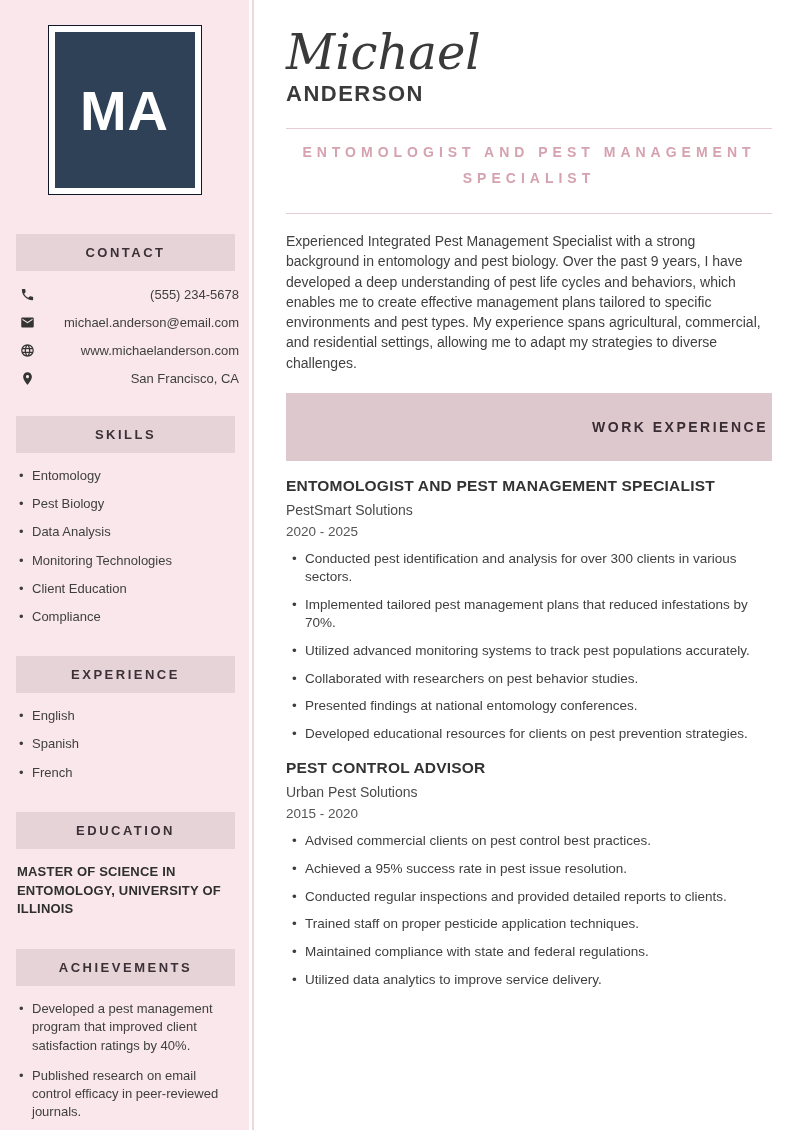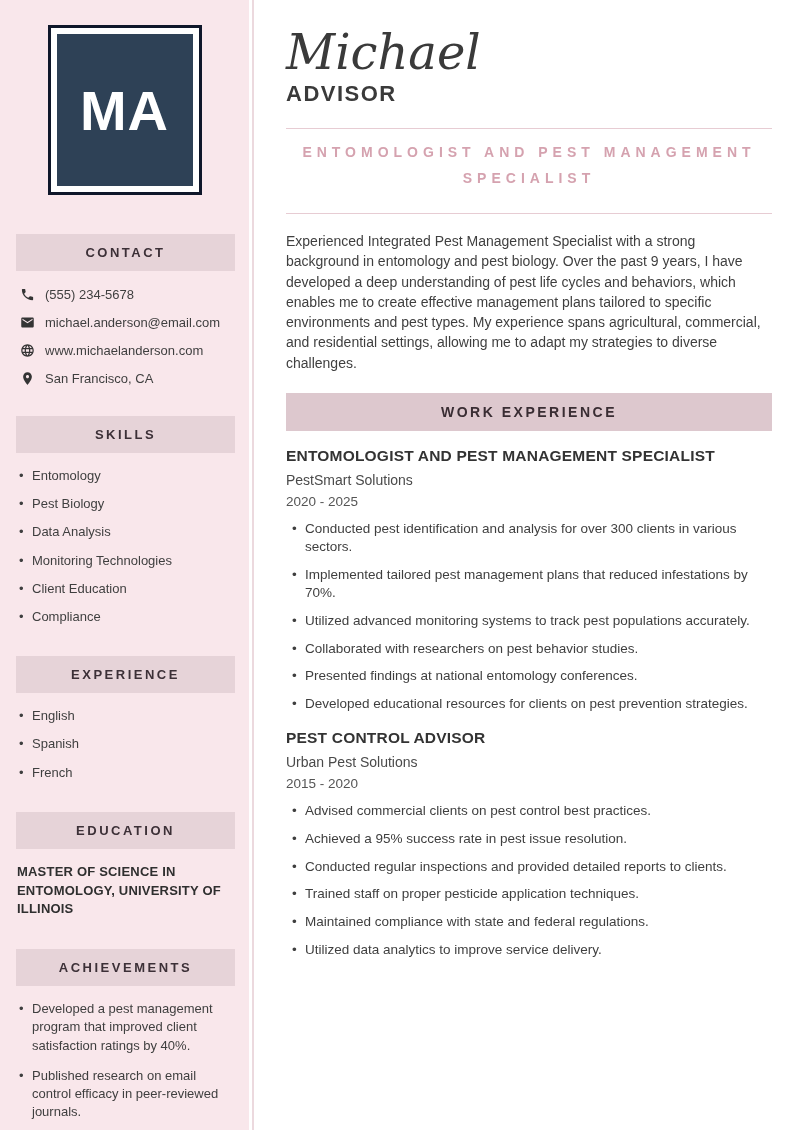--- a/index.html
+++ b/index.html
@@ -15,39 +15,39 @@
   .sidebar {
     position: absolute; left: 0; top: 0; width: 249px; height: 1130px;
     background: #f9e7eb;
   }
   .sidebar-divider {
     position: absolute; left: 252px; top: 0; width: 2px; height: 1130px;
     background: #ecd9de;
   }
   .monogram-frame {
     margin: 25px auto 0 auto; width: 154px; height: 170px;
-    background: #ffffff; border: 3px solid #0f172a; padding: 6px;
+    background: #ffffff; border: 1px solid #0f172a; padding: 6px;
   }
   .monogram-box {
     width: 100%; height: 100%; background: #2e4156;
     display: flex; align-items: center; justify-content: center;
   }
   .monogram-box span {
     color: #ffffff; font-size: 56px; font-weight: bold; letter-spacing: 1px;
   }
   .side-band {
     margin: 30px 14px 0 16px; background: #e6d3d8; text-align: center;
     padding: 11px 20px; font-size: 13px; font-weight: bold;
     letter-spacing: 2.5px; color: #3c3037;
   }
   .side-band.first { margin-top: 39px; }
   .contact-list { padding: 16px 10px 0 20px; }
   .contact-item {
     display: flex; align-items: center; gap: 10px;
-    margin-bottom: 13px; font-size: 13px; color: #3f3f3f;
+    margin-bottom: 13px; font-size: 13px; color: #3f3f3f; justify-content: space-between;
   }
   .cicon { width: 15px; height: 15px; flex: 0 0 15px; display: inline-flex; }
   .cicon svg { width: 15px; height: 15px; fill: #343434; }
   ul.side-list { list-style: none; padding: 14px 14px 0 32px; }
   ul.side-list li {
     font-size: 13px; color: #3f3f3f; margin-bottom: 10px;
     position: relative; line-height: 1.4;
   }
   ul.side-list li::before {
     content: "•"; position: absolute; left: -13px; color: #3f3f3f;
@@ -74,22 +74,22 @@
   .rule { border: none; border-top: 1px solid #e7ccd3; margin-top: 21px; }
   .headline {
     text-align: center; color: #d5a2af; font-weight: bold;
     font-size: 14px; letter-spacing: 5px; line-height: 1.9;
     margin: 10px 0;
   }
   .summary {
     margin-top: 17px; font-size: 14px; color: #3f3f3f; line-height: 1.45;
   }
   .we-band {
-    margin-top: 20px; background: #ddc8ce; text-align: center;
-    padding: 11px 4px; font-size: 14px; font-weight: bold;
+    margin-top: 20px; background: #ddc8ce; text-align: right;
+    padding: 26px 4px; font-size: 14px; font-weight: bold;
     letter-spacing: 2.5px; color: #392d33;
   }
   .job { margin-top: 16px; }
   .job-title {
     font-size: 15.5px; font-weight: bold; color: #333333; letter-spacing: 0.2px;
   }
   .job-company { font-size: 14px; color: #4a4a4a; margin-top: 7px; }
   .job-dates { font-size: 13.5px; color: #555555; margin-top: 6px; }
   ul.job-bullets { list-style: none; padding: 11px 0 0 19px; }
   ul.job-bullets li {
@@ -179,21 +179,21 @@
         <li>Recognized for excellence in client service in 2019.</li>
       </ul>
 
   </aside>
 
   <div class="sidebar-divider"></div>
 
   <main class="main">
 
     <div class="first-name">Michael</div>
-    <div class="last-name">ADVISOR</div>
+    <div class="last-name">ANDERSON</div>
 
     <hr class="rule">
     <div class="headline">ENTOMOLOGIST AND PEST MANAGEMENT SPECIALIST</div>
     <hr class="rule">
 
     <p class="summary">Experienced Integrated Pest Management Specialist with a strong background in entomology and pest biology. Over the past 9 years, I have developed a deep understanding of pest life cycles and behaviors, which enables me to create effective management plans tailored to specific environments and pest types. My experience spans agricultural, commercial, and residential settings, allowing me to adapt my strategies to diverse challenges.</p>
 
     <div class="we-band">WORK EXPERIENCE</div>
 
     <div>

